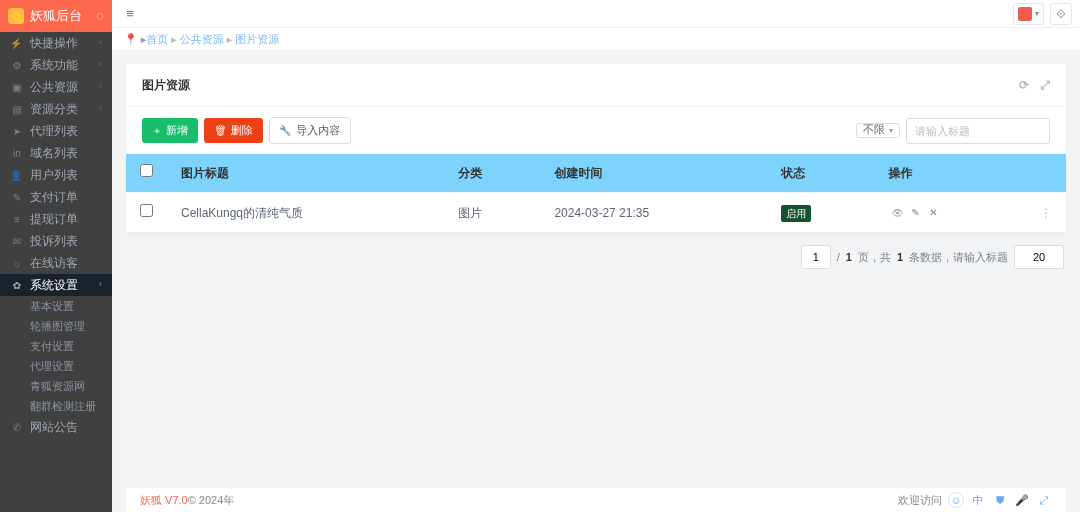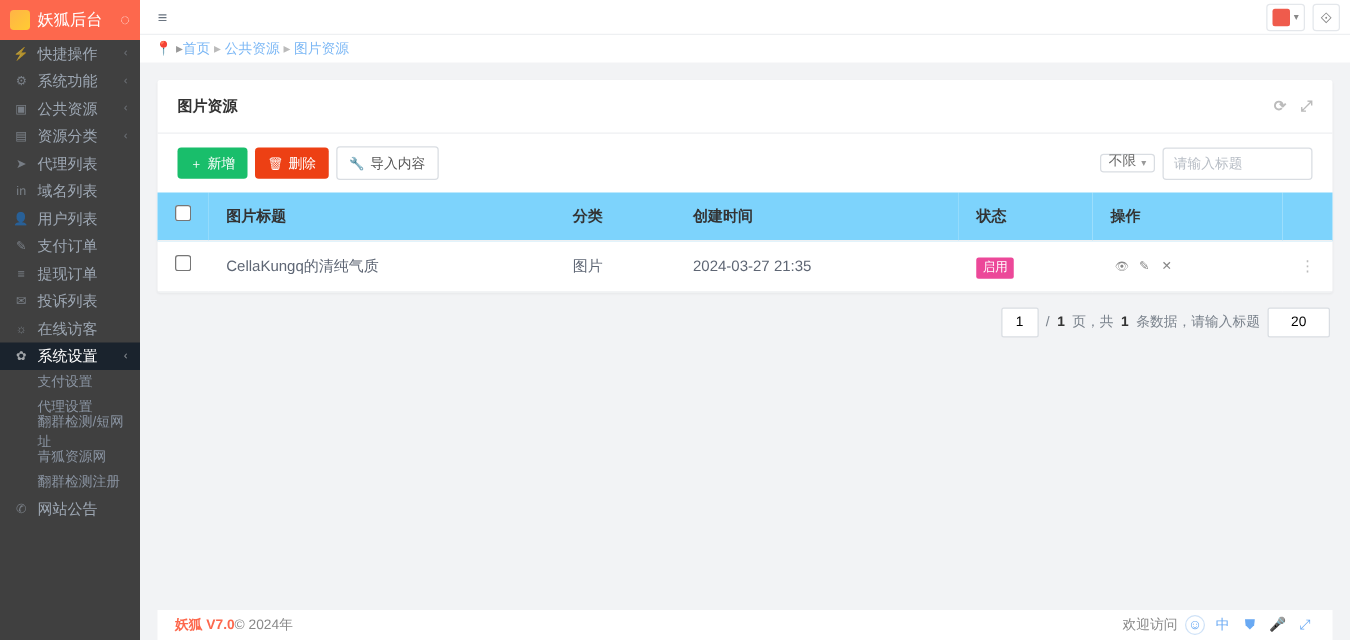--- a/index.html
+++ b/index.html
@@ -42,42 +42,42 @@
 .card-h .card-tools span{margin-left:8px;cursor:pointer}
 .toolbar{display:flex;align-items:center;padding:10px 16px;gap:6px}
 .btn{display:inline-flex;align-items:center;padding:5px 10px;border-radius:3px;color:#fff;font-size:11px;cursor:pointer;border:none}
 .btn .bi{margin-right:4px;font-size:10px}
 .btn-green{background:#19be6b}
 .btn-red{background:#ed4014}
 .btn-white{background:#fff;color:#555;border:1px solid #d9dde2}
 .tool-spacer{flex:1}
 .select{background:#fff;border:1px solid #d9dde2;border-radius:3px;height:15px;padding:0 6px;display:flex;align-items:flex-end;font-size:11px;color:#666}
 .select .caret{margin-left:4px;font-size:8px;color:#999}
-.search{border:1px solid #d9dde2;border-radius:3px;height:26px;width:120px;padding:0 8px;font-size:11px;color:#333}
+.search{border:1px solid #d9dde2;border-radius:3px;height:26px;width:144px;padding:0 8px;font-size:11px;color:#333}
 .search::placeholder{color:#b8bec6}
 
 table{width:100%;border-collapse:collapse}
 th,td{text-align:left;padding:10px 14px;border-bottom:1px solid #eef0f2;font-size:12px;font-weight:normal}
 th{color:#333;font-weight:600;background:#7dd3fc}
 .chk{width:36px;text-align:center}
 .chk input{cursor:pointer}
-.tag{display:inline-block;background:#ec4899;color:#fff;font-size:10px;padding:1px 5px;border-radius:2px}
+.tag{display:inline-block;background:#14532d;color:#fff;font-size:10px;padding:1px 5px;border-radius:2px}
 .row-acts span{display:inline-block;width:18px;height:18px;text-align:center;line-height:18px;color:#888;font-size:10px;cursor:pointer}
 .row-acts span.eye::before{content:"👁";font-size:9px}
 .row-acts span.pen::before{content:"✎"}
 .row-acts span.x::before{content:"✕"}
 .more-col{width:28px;color:#bbb;text-align:center}
 
 .pager{display:flex;justify-content:flex-end;align-items:center;padding:12px 2px;gap:6px;font-size:11px;color:#7a828c}
 .pager input{width:30px;height:24px;border:1px solid #d9dde2;border-radius:2px;text-align:center;font-size:11px}
 .pager strong{color:#333}
 .pager .sz{width:50px}
 
 .footer{margin-top:auto;background:#fff;height:24px;display:flex;align-items:center;padding:0 14px;font-size:11px;color:#888}
-.footer .fl{color:#fd684d;font-weight:700}
+.footer .fl{color:#fd684d;font-weight:400}
 .footer .fr{margin-left:auto;display:flex;align-items:center;gap:6px}
 .footer .fic{width:16px;height:16px;display:inline-flex;align-items:center;justify-content:center;color:#69a9f3;border-radius:3px}
 .footer .fic.ring{border:1px solid #cfe2f7;border-radius:50%}
 </style>
 </head>
 <body>
 
 <div class="app">
   <aside class="sidebar">
     <div class="brand">
@@ -135,23 +135,24 @@
           <span class="nav-ic">☼</span>
           <span>在线访客</span>
         </li>
         <li class="top active">
           <span class="nav-ic">✿</span>
           <span>系统设置</span>
           <span class="chev">‹</span>
         </li>
       </ul>
     <ul class="nav" id="nav-sub">
+        <li class="sub">基本设置</li>
+        <li class="sub">轮播图管理</li>
         <li class="sub">支付设置</li>
         <li class="sub">代理设置</li>
-        <li class="sub">翻群检测/短网址</li>
         <li class="sub">青狐资源网</li>
         <li class="sub">翻群检测注册</li>
       </ul>
     <ul class="nav" id="nav-after">
         <li class="top">
           <span class="nav-ic">✆</span>
           <span>网站公告</span>
         </li>
       </ul>
   </aside>

